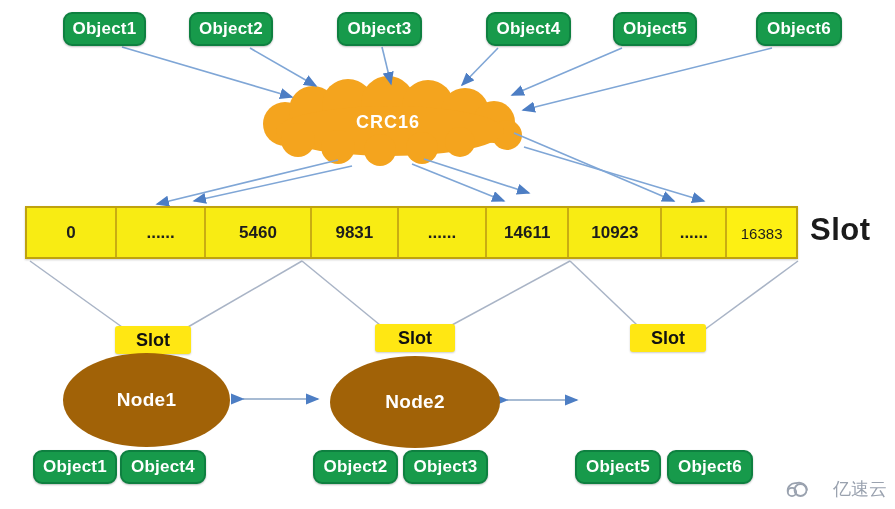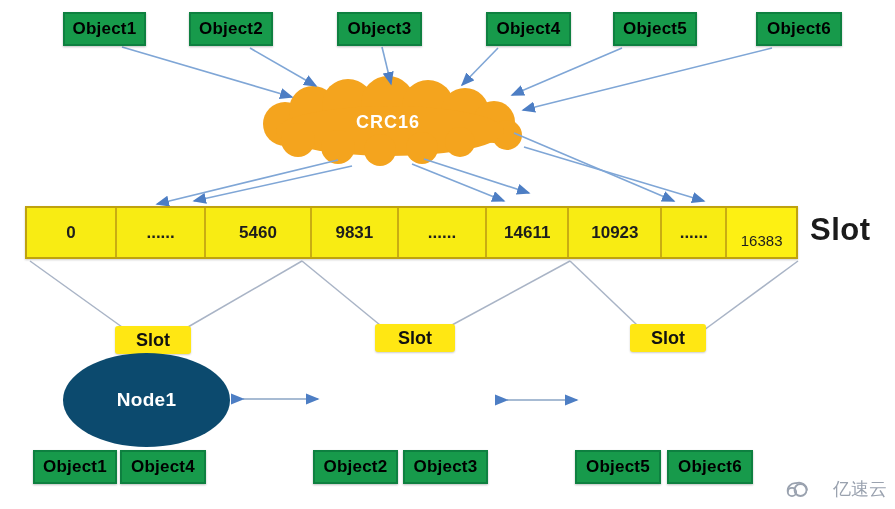--- a/index.html
+++ b/index.html
@@ -7,53 +7,53 @@
   .canvas{
     position:relative;width:895px;height:509px;background:#ffffff;
     font-family:"Liberation Sans", sans-serif;overflow:hidden;margin:0 auto;
   }
   .layer{position:absolute;left:0;top:0;width:895px;height:509px;}
   svg.layer{pointer-events:none;}
 
   
   .obj{
     position:absolute;height:34px;background:#179a4b;border:2px solid #0e8040;
-    border-radius:0;color:#000000;font-weight:bold;font-size:17px;
+    border-radius:9px;color:#ffffff;font-weight:bold;font-size:17px;
     display:flex;align-items:center;justify-content:center;
     box-shadow:0 1px 2px rgba(0,0,0,.25);letter-spacing:.2px;
   }
 
   
   .slot-bar{
     position:absolute;left:25px;top:206px;width:773px;height:53px;
     display:flex;background:#f8ec13;border:2px solid #bfa20e;
     box-shadow:0 1px 2px rgba(0,0,0,.2);
   }
   .cell{
     display:flex;align-items:center;justify-content:center;
     font-weight:bold;font-size:17px;color:#1d1d1d;
     border-right:2px solid #c9ad12;
   }
   .cell:last-child{border-right:none;background:#fdf013;}
-  .cell.last{font-weight:400;font-size:15px;align-items:flex-start;padding-top:24px;}
+  .cell.last{font-weight:400;font-size:15px;align-items:flex-start;padding-top:17px;}
   .slot-axis-label{
     position:absolute;left:810px;top:212px;font-size:31px;font-weight:bold;
     color:#1b1b1b;letter-spacing:.5px;
   }
 
   
   .tag{
     position:absolute;height:28px;background:#ffe713;border-radius:3px;
     display:flex;align-items:center;justify-content:center;
     font-weight:bold;font-size:18px;color:#111;box-shadow:0 1px 2px rgba(0,0,0,.2);
   }
 
   
   .node{
-    position:absolute;background:#0c4a6e;border-radius:50%;
+    position:absolute;background:#a16207;border-radius:50%;
     display:flex;align-items:center;justify-content:center;
     color:#ffffff;font-weight:bold;font-size:19px;letter-spacing:.3px;
   }
 
   
   .wm{
     position:absolute;right:8px;bottom:8px;display:flex;align-items:center;gap:22px;
     color:#9aa2af;font-size:18px;
   }
 </style>
@@ -138,20 +138,21 @@
     <div class="cell" style="width:67px">......</div>
     <div class="cell last" style="width:71px">16383</div>
   </div>
   <div class="slot-axis-label">Slot</div>
 
   <div class="tag" style="left:115px;top:326px;width:76px">Slot</div>
   <div class="tag" style="left:375px;top:324px;width:80px">Slot</div>
   <div class="tag" style="left:630px;top:324px;width:76px">Slot</div>
 
   <div class="node" style="left:63px;top:353px;width:167px;height:94px">Node1</div>
+  <div class="node" style="left:330px;top:356px;width:170px;height:92px">Node2</div>
 
   <div class="obj" style="left:33px;top:450px;width:84px">Object1</div>
   <div class="obj" style="left:120px;top:450px;width:86px">Object4</div>
   <div class="obj" style="left:313px;top:450px;width:85px">Object2</div>
   <div class="obj" style="left:403px;top:450px;width:85px">Object3</div>
   <div class="obj" style="left:575px;top:450px;width:86px">Object5</div>
   <div class="obj" style="left:667px;top:450px;width:86px">Object6</div>
 
   <div class="wm">
     <span style="display:inline-flex">

